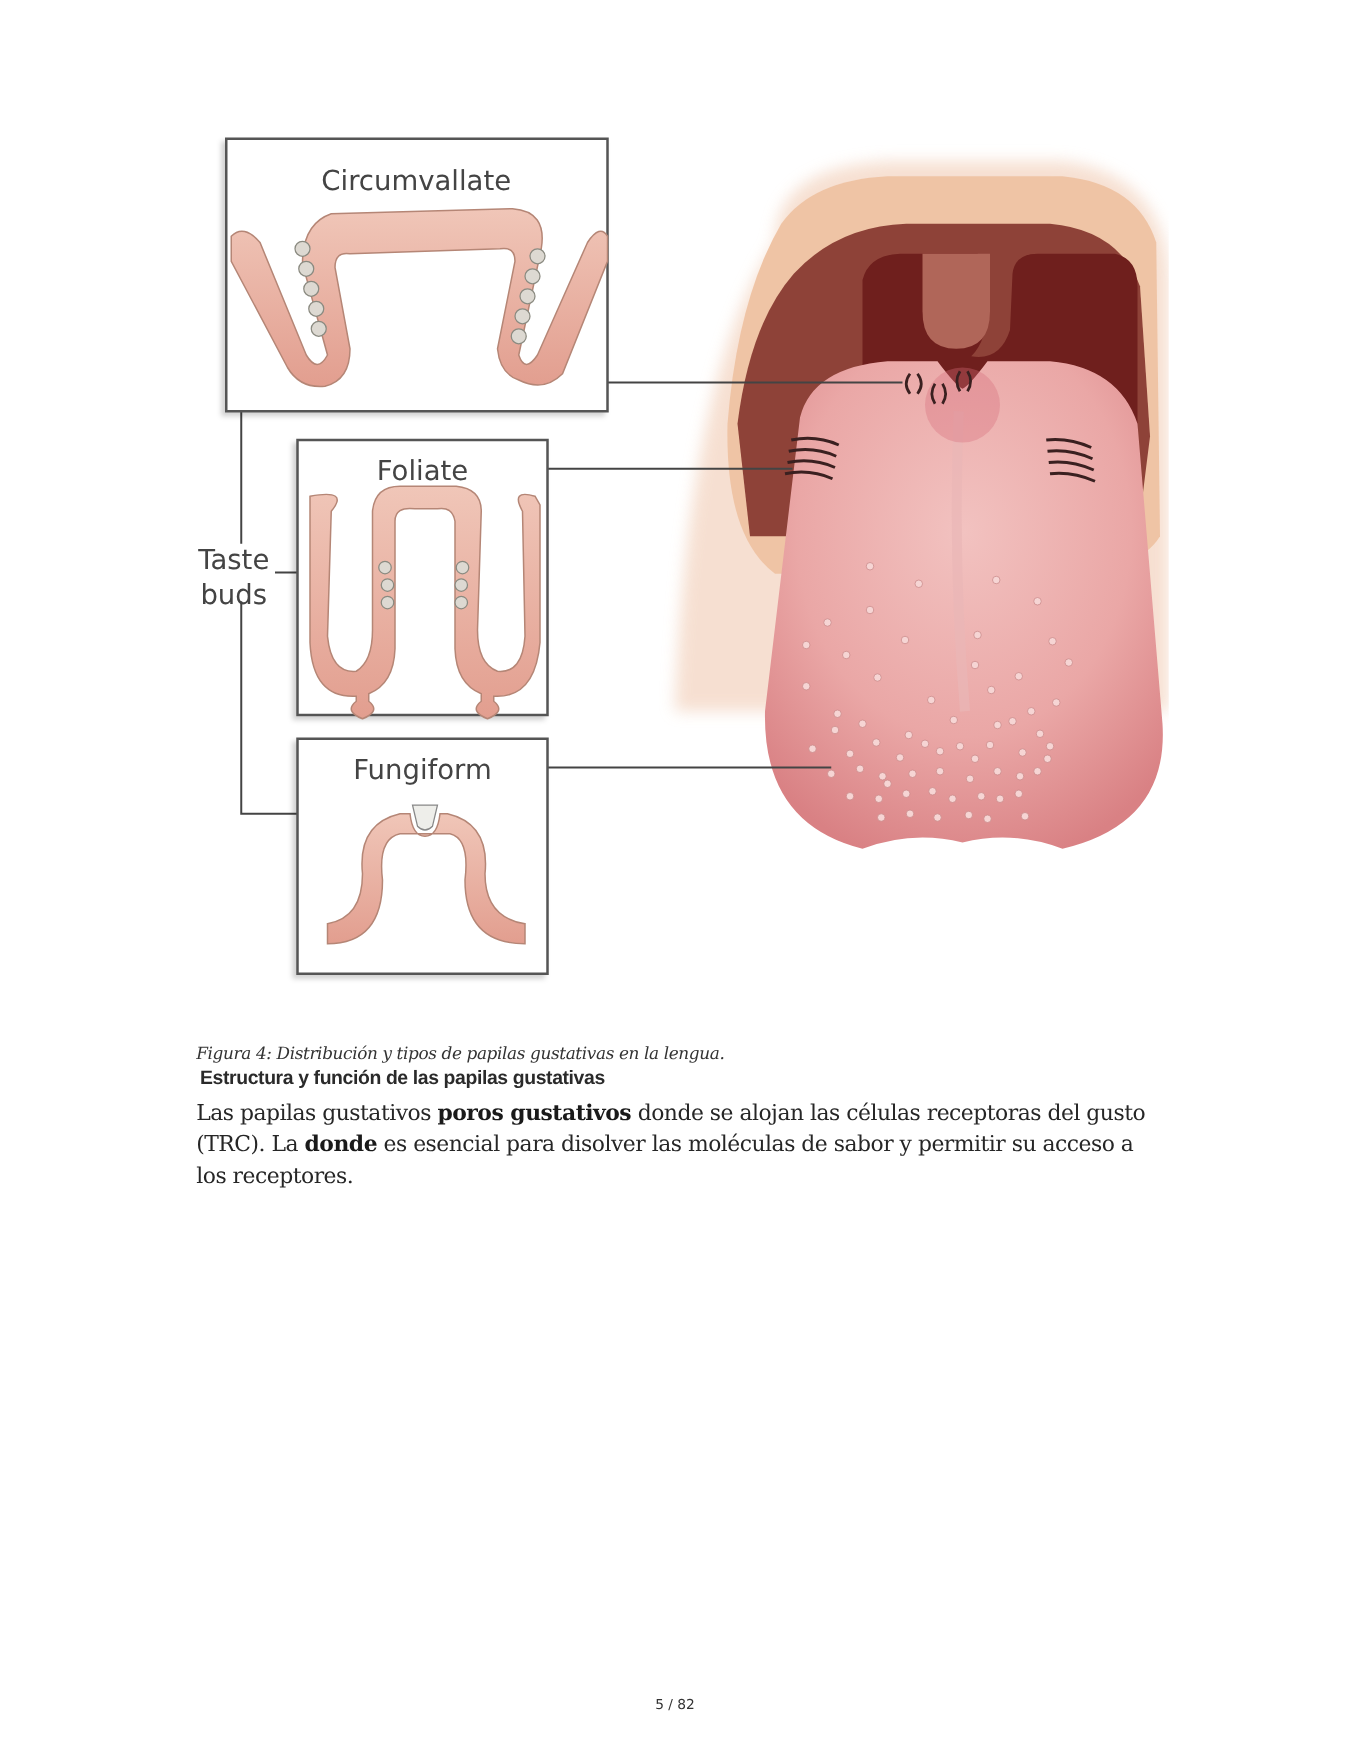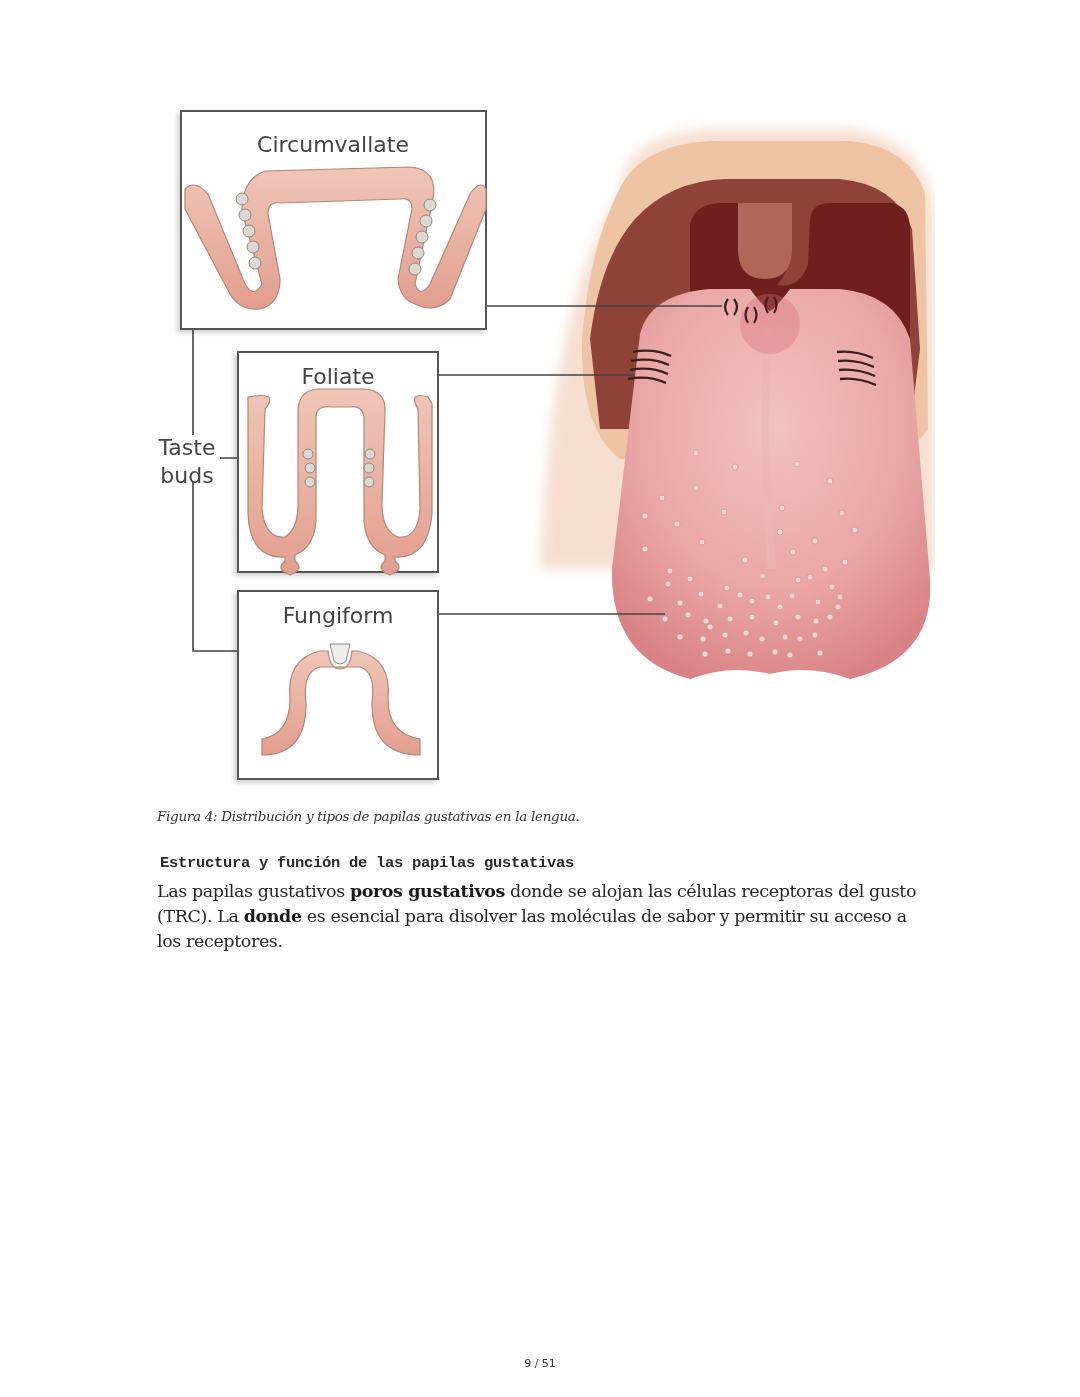--- a/index.html
+++ b/index.html
@@ -5,27 +5,27 @@
   html, body { margin: 0; padding: 0; background: #ffffff; }
   body {
     width: 1080px; height: 1397px; position: relative; overflow: hidden;
     font-family: "DejaVu Serif", serif; color: #222;
   }
   .figure {
     position: absolute; left: 150px; top: 99px; width: 785px; height: 690px;
   }
   .figure svg { display: block; }
   .caption {
-    position: absolute; left: 157px; top: 808px;
+    position: absolute; left: 157px; top: 835px;
     font-family: "DejaVu Serif", serif; font-style: italic;
     font-size: 13.5px; color: #333; letter-spacing: -0.3px;
   }
   .section-heading {
     position: absolute; left: 160px; top: 854px;
-    font-family: Liberation Mono, monospace; font-weight: bold;
+    font-family: Liberation Sans, sans-serif; font-weight: bold;
     font-size: 15.5px; color: #2a2a2a; letter-spacing: -0.3px;
   }
   .body-text {
     position: absolute; left: 157px; top: 879px; width: 770px;
     font-family: "DejaVu Serif", serif; font-size: 17.5px;
     line-height: 25px; color: #262626; letter-spacing: -0.4px;
   }
   .body-text b { font-weight: bold; color: #1a1a1a; margin-top: 31px; }
   .page-number {
     position: absolute; left: 0; width: 1080px; top: 1357px;
@@ -217,13 +217,13 @@
     </g>
   </svg>
 </div>
 
 <div class="caption">Figura 4: Distribución y tipos de papilas gustativas en la lengua.</div>
 
 <div class="section-heading">Estructura y función de las papilas gustativas</div>
 
 <p class="body-text" style="margin:0"><span>Las papilas gustativos </span><b>poros gustativos</b><span> donde se alojan las células receptoras del gusto (TRC). La </span><b>donde</b><span> es esencial para disolver las moléculas de sabor y permitir su acceso a los receptores.</span></p>
 
-<div class="page-number">9 / 51</div>
+<div class="page-number">5 / 82</div>
 
 </body></html>

